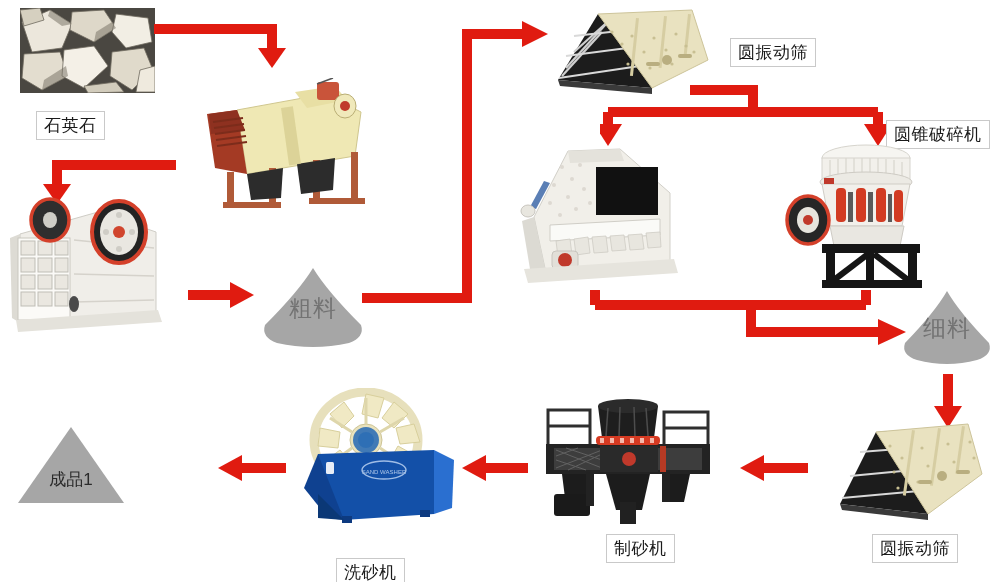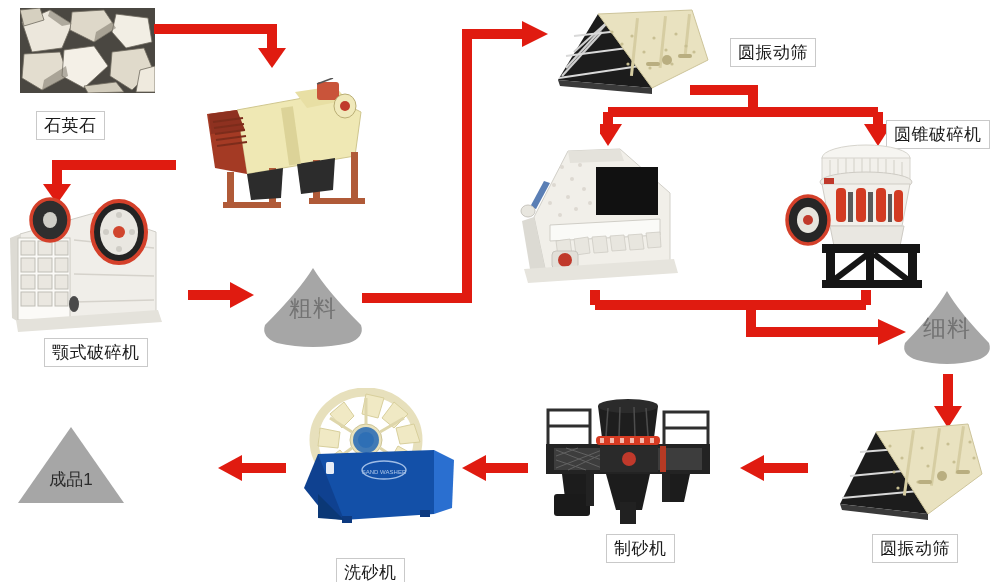--- a/index.html
+++ b/index.html
@@ -133,21 +133,20 @@
       <g fill="#cfcdc6">
         <circle cx="111" cy="25" r="3"></circle>
           <circle cx="124" cy="42" r="3"></circle>
         <circle cx="111" cy="59" r="3"></circle>
           <circle cx="98" cy="42" r="3"></circle>
       </g>
       <ellipse cx="66" cy="114" rx="5" ry="8" fill="#4a4a4a"></ellipse>
       <polygon points="8,130 150,120 154,132 10,142" fill="#e4e2db"></polygon>
     </svg>
   </div>
-  <div class="label" style="left:44px;top:338px;">颚式破碎机</div>
 
   <div class="arrow" style="left:186px;top:279px;">
     <svg width="70" height="32" viewBox="0 0 70 32">
       <path d="M2,16 L48,16" stroke="#e01b10" stroke-width="10" fill="none"></path>
       <polygon points="44,3 68,16 44,29" fill="#e01b10"></polygon>
     </svg>
   </div>
 
   <div class="cone" style="left:253px;top:265px;width:120px;height:86px;">
     <svg width="120" height="86" viewBox="0 0 120 86">

